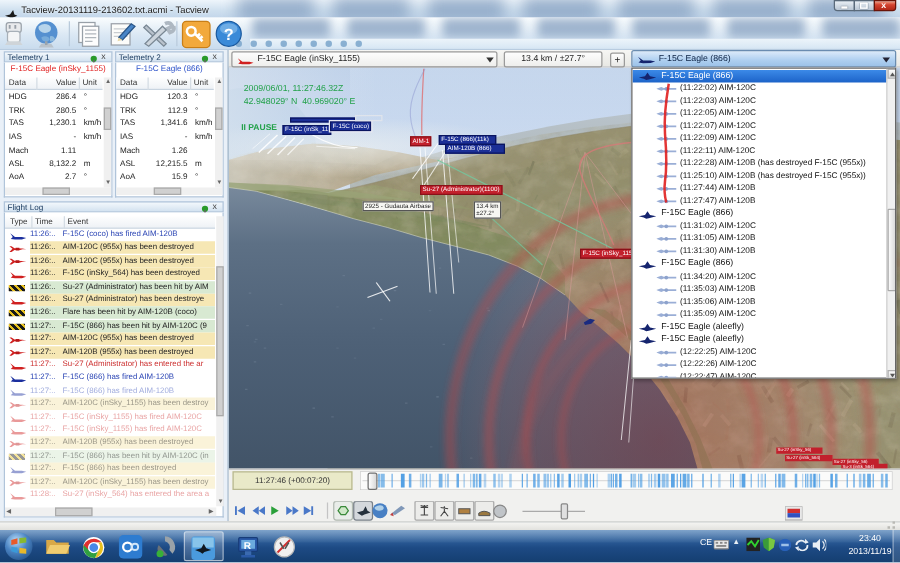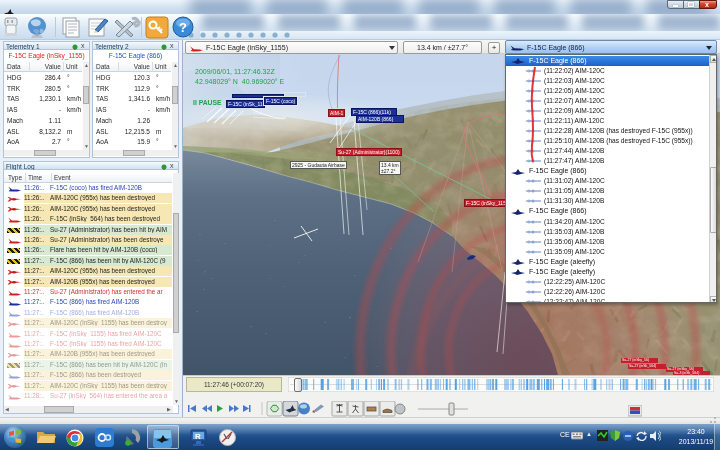--- a/index.html
+++ b/index.html
@@ -17,20 +17,21 @@
       <div class="abs" style="left:228px;top:3px;width:62px;height:20px;background:#6e8cb2;border-radius:3px;opacity:.6;"></div>
       <div class="abs" style="left:304px;top:3px;width:62px;height:20px;background:#6e8cb2;border-radius:3px;opacity:.6;"></div>
       <div class="abs" style="left:380px;top:3px;width:62px;height:20px;background:#6e8cb2;border-radius:3px;opacity:.6;"></div>
       <div class="abs" style="left:456px;top:3px;width:62px;height:20px;background:#6e8cb2;border-radius:3px;opacity:.6;"></div>
  </div>
  <div class="abs" style="left:4px;top:3px;width:9px;height:8px;">
   <svg width="10" height="9">
         <path d="M0 5.5 L4 4.5 L6.5 1 L7.5 4.5 L10 5.5 L6.5 7 L5.5 9 L3.5 6.8 Z" fill="#1a1a1a"></path>
       </svg>
  </div>
+ <div class="abs" style="left:17px;top:2.5px;font-size:7.5px;color:#1a1a1a;text-shadow:0 0 2px #fff;">Tacview-20131119-213602.txt.acmi - Tacview</div>
  <div class="abs" style="left:667px;top:0;width:50px;height:9px;">
   <div class="abs" style="left:0;top:0;width:17px;height:9px;background:linear-gradient(#e8eef4,#b9c6d4);border:1px solid #5a6a7a;border-radius:0 0 0 3px;"></div>
   <div class="abs" style="left:16px;top:0;width:17px;height:9px;background:linear-gradient(#e8eef4,#b9c6d4);border:1px solid #5a6a7a;"></div>
   <div class="abs" style="left:32px;top:0;width:18px;height:9px;background:linear-gradient(#f0a088,#d44430 40%,#b02818);border:1px solid #6a1408;border-radius:0 0 3px 0;"></div>
   <div class="abs" style="left:6px;top:5px;width:5px;height:2px;background:#fff;box-shadow:0 0 1px #456;"></div>
   <div class="abs" style="left:21px;top:2px;width:6px;height:5px;border:1px solid #fff;box-shadow:0 0 1px #456;"></div>
   <div class="abs" style="left:38px;top:1px;color:#fff;font-size:7px;font-weight:bold;line-height:7px;">x</div>
  </div>
 </div>
 

